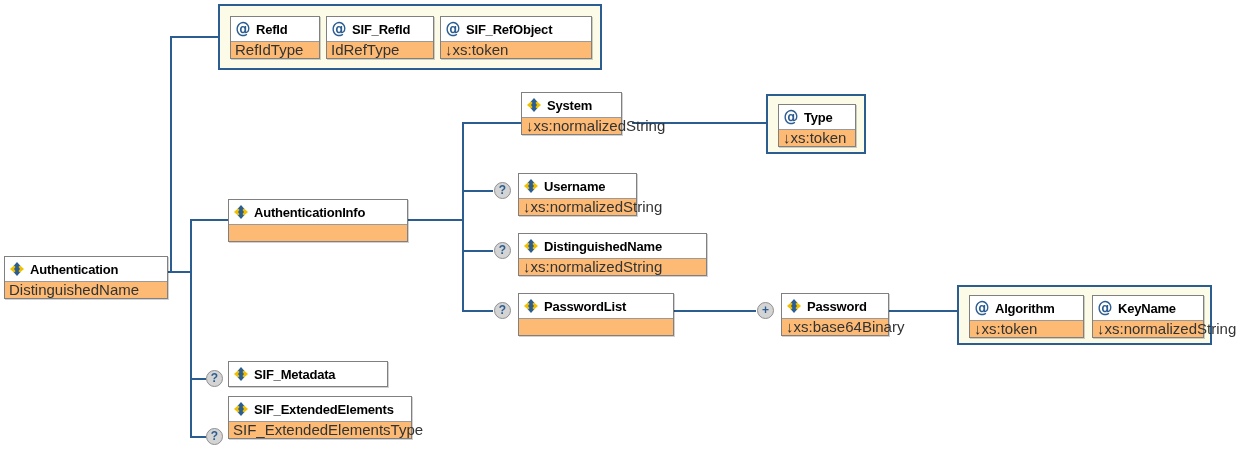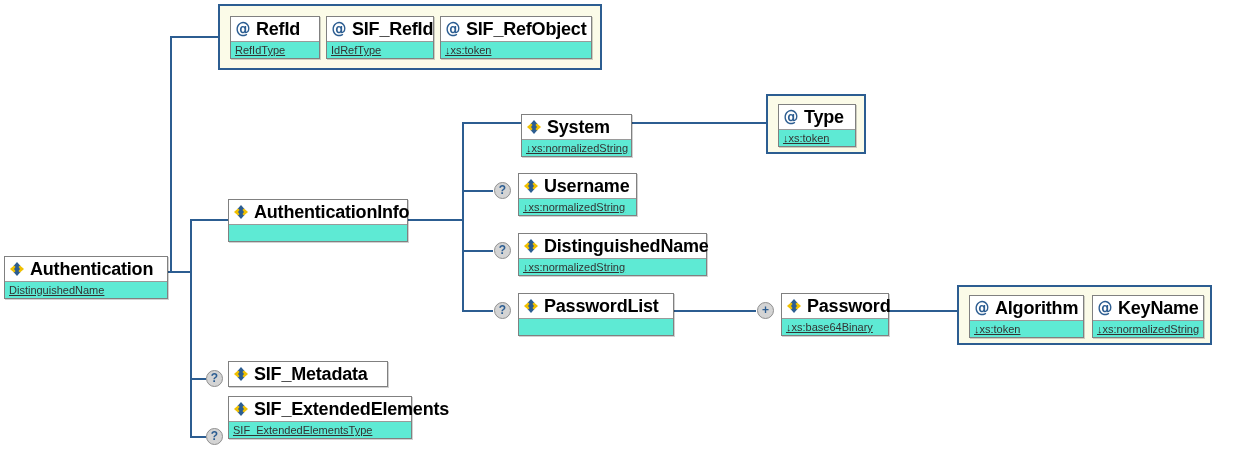--- a/index.html
+++ b/index.html
@@ -46,37 +46,36 @@
   .node .title {
     background: #ffffff;
     display: flex;
     align-items: center;
     padding: 2px 6px 2px 4px;
     height: 24px;
     box-sizing: border-box;
     white-space: nowrap;
   }
   .node .title .label {
-    font-size: 18px;
+    font-size: 13px;
     font-weight: bold;
     color: #000000;
     letter-spacing: -0.2px;
     line-height: 1;
   }
   .node .type {
-    background: #5eead4;
+    background: #fdba74;
     border-top: 1px solid #9a9a9a;
-    font-size: 11px;
+    font-size: 15px;
     color: #333333;
     padding: 1px 4px 2px 4px;
     height: 17px;
     box-sizing: border-box;
     white-space: nowrap;
     line-height: 14px;
-    text-decoration: underline;
   }
 
   
   .icon {
     flex: 0 0 auto;
     width: 16px;
     height: 16px;
     margin-right: 5px;
     position: relative;
     display: inline-block;
@@ -225,21 +224,21 @@
           <polygon points="1,8 5,4.5 9,8 5,11.5" fill="#f0c000"></polygon>
           <polygon points="7,8 11,4.5 15,8 11,11.5" fill="#f0c000"></polygon>
           <polygon points="8,4 11,8 8,12 5,8" fill="#2c5d91"></polygon>
         </svg>
       </span>
       <span class="label">SIF_ExtendedElements</span>
     </div>
     <div class="type">SIF_ExtendedElementsType</div>
   </div>
 
-  <div class="node" style="left:521px; top:114px; width:111px;">
+  <div class="node" style="left:521px; top:92px; width:101px;">
     <div class="title">
       <span class="icon">
         <svg width="16" height="16" viewBox="0 0 16 16">
           <polygon points="8,1 11.5,5 8,9 4.5,5" fill="#2c5d91"></polygon>
           <polygon points="8,7 11.5,11 8,15 4.5,11" fill="#2c5d91"></polygon>
           <polygon points="1,8 5,4.5 9,8 5,11.5" fill="#f0c000"></polygon>
           <polygon points="7,8 11,4.5 15,8 11,11.5" fill="#f0c000"></polygon>
           <polygon points="8,4 11,8 8,12 5,8" fill="#2c5d91"></polygon>
         </svg>
       </span>

